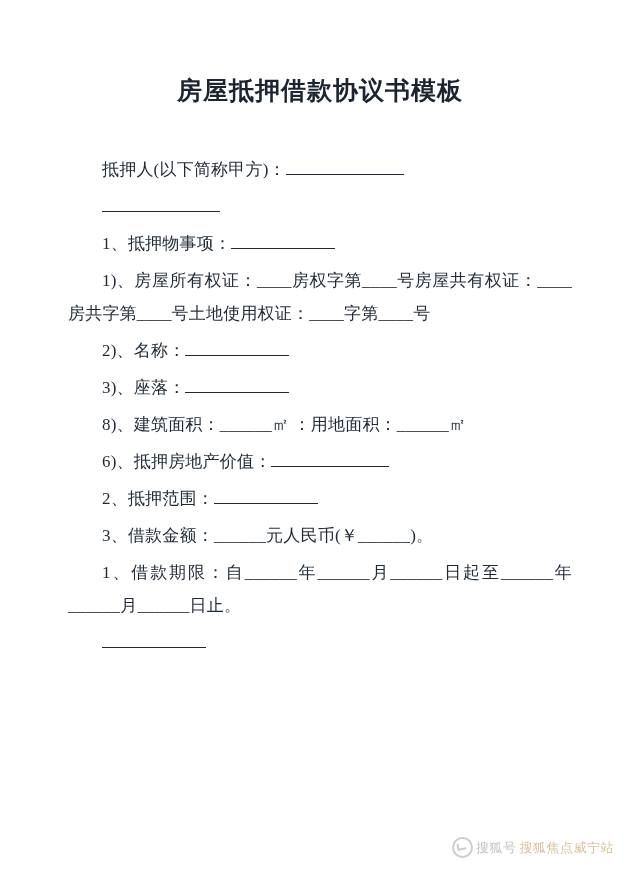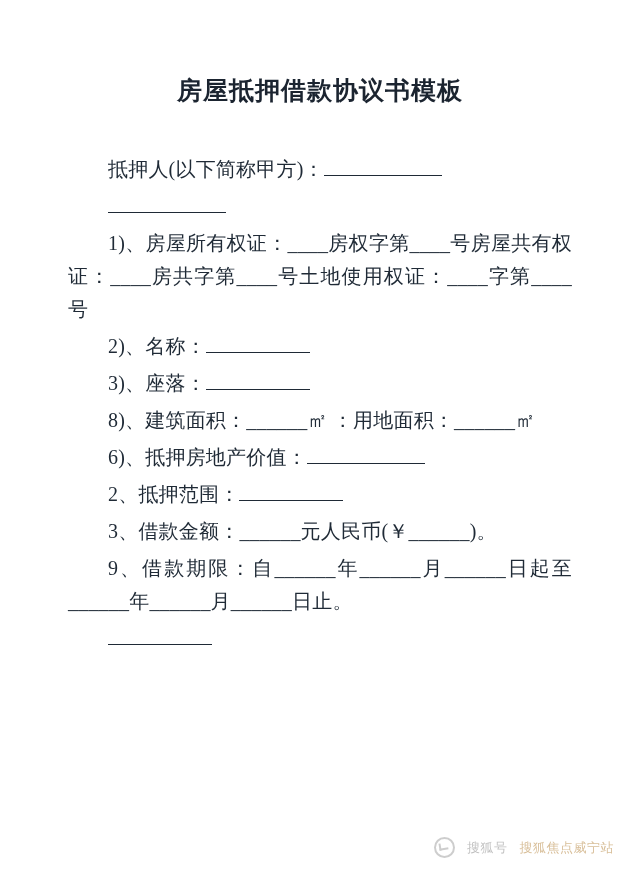--- a/index.html
+++ b/index.html
@@ -32,21 +32,21 @@
     padding-top: 74px;
     padding-bottom: 0;
     font-family: "Liberation Sans", "DejaVu Sans", sans-serif;
   }
   .body-block {
     margin-top: 46px;
     padding: 0 68px 0 68px;
   }
   p.para {
     margin: 0 0 4px 0;
-    font-size: 20px;
+    font-size: 17px;
     line-height: 33px;
     color: #1f2a36;
     text-align: justify;
     letter-spacing: 0.2px;
   }
   p.indent {
     text-indent: 2em;
   }
   .fill {
     display: inline-block;
@@ -54,21 +54,21 @@
     vertical-align: baseline;
   }
   .fill-l  { width: 104px; }
   .fill-xl { width: 118px; }
   .watermark {
     position: absolute;
     right: 26px;
     bottom: 18px;
     display: flex;
     align-items: center;
-    gap: 12px;
+    gap: 3px;
     opacity: 0.55;
     font-family: "Liberation Sans", "DejaVu Sans", sans-serif;
     font-size: 13px;
     color: #8d8d8d;
     letter-spacing: 0.5px;
     user-select: none;
   }
   .wm-logo {
     width: 17px;
     height: 17px;
@@ -104,20 +104,23 @@
 
     <p class="para indent">
       <span>抵押人(以下简称甲方)：</span><span class="fill fill-xl"></span>
     </p>
 
     <p class="para indent">
       <span class="fill fill-xl"></span>
     </p>
 
 
+    <p class="para indent">
+      <span>1、抵押物事项：</span><span class="fill fill-l"></span>
+    </p>
 
     <p class="para indent">1)、房屋所有权证：____房权字第____号房屋共有权证：____房共字第____号土地使用权证：____字第____号</p>
 
     <p class="para indent">
       <span>2)、名称：</span><span class="fill fill-l"></span>
     </p>
 
     <p class="para indent">
       <span>3)、座落：</span><span class="fill fill-l"></span>
     </p>
@@ -127,21 +130,21 @@
     <p class="para indent">
       <span>6)、抵押房地产价值：</span><span class="fill fill-xl"></span>
     </p>
 
     <p class="para indent">
       <span>2、抵押范围：</span><span class="fill fill-l"></span>
     </p>
 
     <p class="para indent">3、借款金额：______元人民币(￥______)。</p>
 
-    <p class="para indent">9、借款期限：自______年______月______日起至______年______月______日止。</p>
+    <p class="para indent">1、借款期限：自______年______月______日起至______年______月______日止。</p>
 
     <p class="para indent">
       <span class="fill fill-l"></span>
     </p>
 
   </div>
 
   <div class="watermark">
     <span class="wm-logo"></span>
     <span>搜狐号</span>

